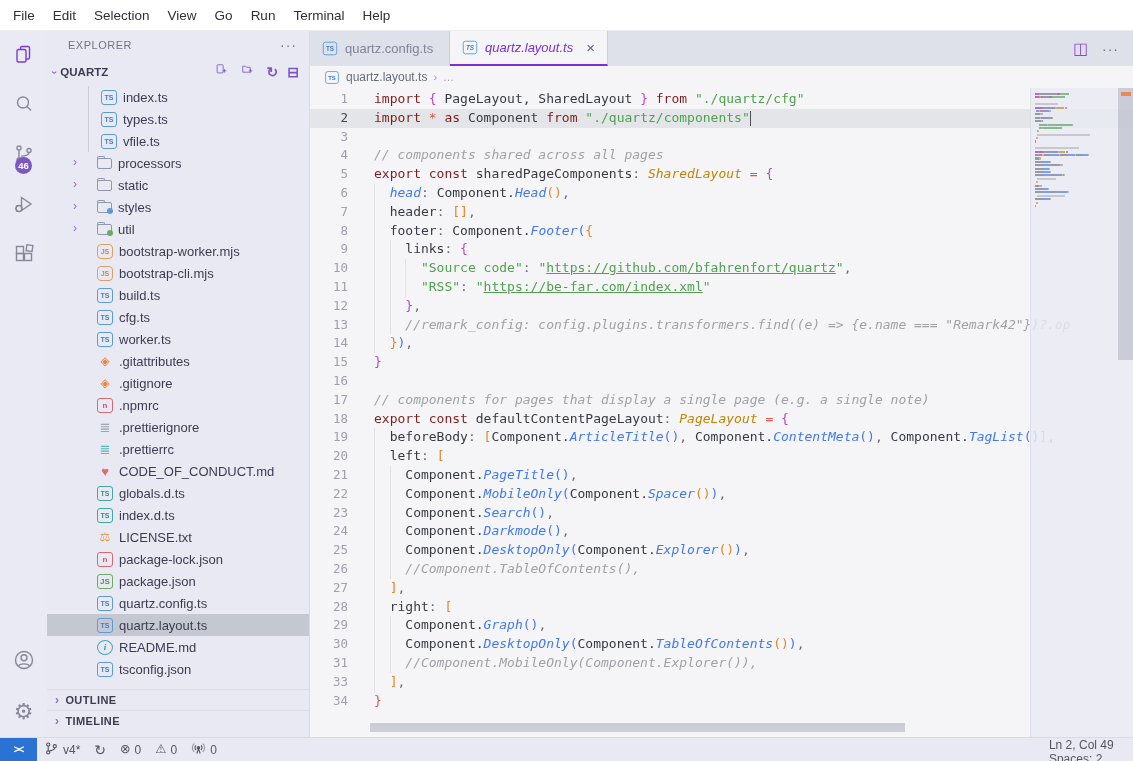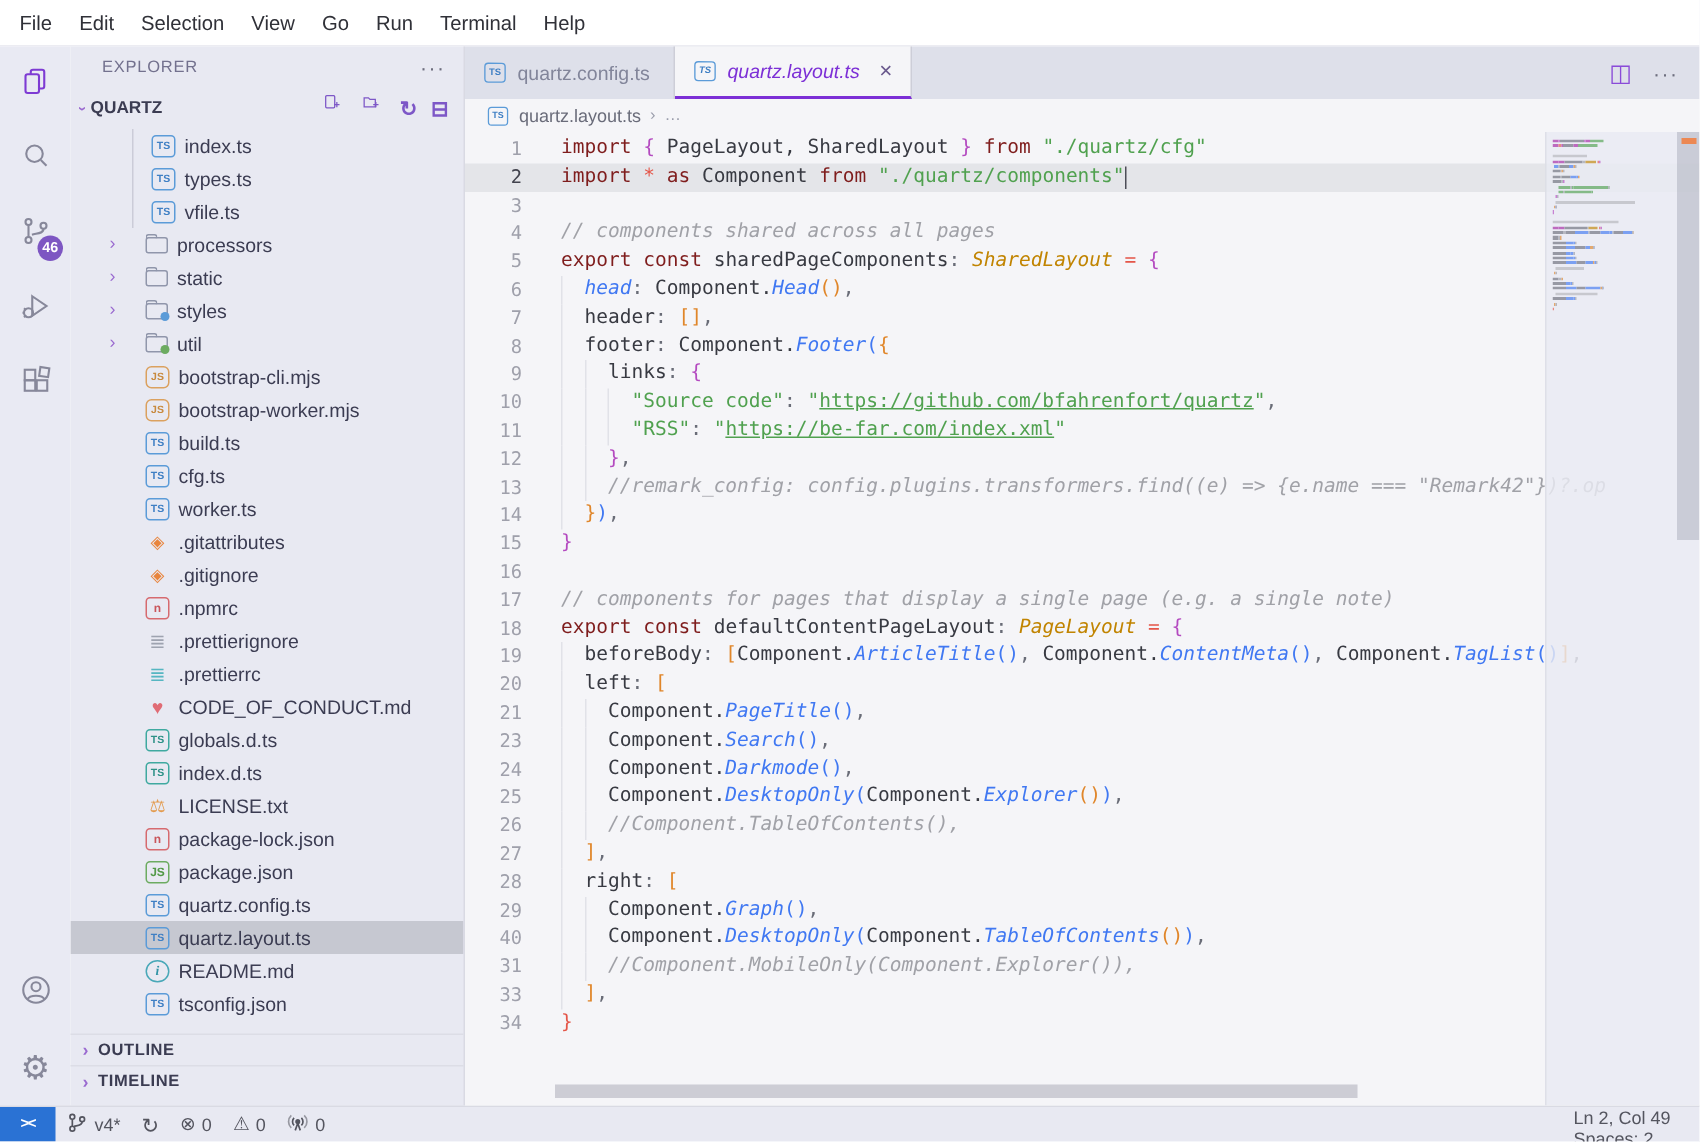--- a/index.html
+++ b/index.html
@@ -12,21 +12,21 @@
   .menu-item { padding:0 9px; font-size:13.5px; color:#303138; cursor:default; }
 
   
   #main { flex:1 1 auto; display:flex; min-height:0; }
 
   
   #activitybar { width:47px; background:#e9eaf3; display:flex; flex-direction:column; align-items:center; flex:0 0 auto; }
   .act-item { width:47px; height:50px; display:flex; align-items:center; justify-content:center; position:relative; }
   .act-item svg { stroke:#87889a; fill:none; stroke-width:1.4; }
   .act-item.active svg { stroke:#7e3bd3; }
-  .act-badge { position:absolute; right:5px; bottom:7px; min-width:17px; height:17px; border-radius:9px; background:#7d56c2; color:#fff; font-size:9.5px; font-weight:bold; display:flex; align-items:center; justify-content:center; padding:0 2px; }
+  .act-badge { position:absolute; right:15px; bottom:7px; min-width:17px; height:17px; border-radius:9px; background:#7d56c2; color:#fff; font-size:9.5px; font-weight:bold; display:flex; align-items:center; justify-content:center; padding:0 2px; }
   .act-spacer { flex:1 1 auto; }
   .glyph-gear { font-size:22px; color:#87889a; line-height:1; }
 
   
   #sidebar { width:263px; background:#e8e9f2; border-right:1px solid #d9dae3; display:flex; flex-direction:column; flex:0 0 auto; font-size:13px; color:#3b3c52; }
   #sb-head { height:27px; display:flex; align-items:center; padding:0 12px 0 21px; }
   #sb-title { font-size:11px; letter-spacing:.5px; color:#73718e; }
   .dots { margin-left:auto; color:#6d6e7e; font-size:14px; letter-spacing:1px; cursor:pointer; }
   #sb-section { height:28px; display:flex; align-items:center; padding:0 10px 0 6px; font-weight:bold; font-size:11.5px; color:#3b3c52; }
   #sb-section .chv { color:#9a6ad0; font-size:10px; margin-right:4px; transform:rotate(90deg); display:inline-block; }
@@ -240,25 +240,25 @@
             <span class="fold f-styles"></span>
             <span class="lbl">styles</span>
           </div>
           <div class="row">
             <span class="chv">›</span>
             <span class="fold f-util"></span>
             <span class="lbl">util</span>
           </div>
           <div class="row">
             <span class="fic i-js">JS</span>
+            <span class="lbl">bootstrap-worker.mjs</span>
+          </div>
+          <div class="row">
+            <span class="fic i-js">JS</span>
             <span class="lbl">bootstrap-cli.mjs</span>
-          </div>
-          <div class="row">
-            <span class="fic i-js">JS</span>
-            <span class="lbl">bootstrap-worker.mjs</span>
           </div>
           <div class="row">
             <span class="fic i-ts">TS</span>
             <span class="lbl">build.ts</span>
           </div>
           <div class="row">
             <span class="fic i-ts">TS</span>
             <span class="lbl">cfg.ts</span>
           </div>
           <div class="row">
@@ -442,20 +442,24 @@
             </div>
             <div class="cl">
               <span class="ln">20</span>
               <span class="lc"><span class="gd" style="left: 26px;"></span><span class="tk-t">  left</span><span class="tk-pn">: </span><span class="tk-b2">[</span></span>
             </div>
             <div class="cl">
               <span class="ln">21</span>
               <span class="lc"><span class="gd" style="left: 26px;"></span><span class="gd" style="left: 41.66px;"></span><span class="tk-t">    Component.</span><span class="tk-fi">PageTitle</span><span class="tk-b3">()</span><span class="tk-pn">,</span></span>
             </div>
             <div class="cl">
+              <span class="ln">22</span>
+              <span class="lc"><span class="gd" style="left: 26px;"></span><span class="gd" style="left: 41.66px;"></span><span class="tk-t">    Component.</span><span class="tk-fi">MobileOnly</span><span class="tk-b3">(</span><span class="tk-t">Component.</span><span class="tk-fi">Spacer</span><span class="tk-b2">()</span><span class="tk-b3">)</span><span class="tk-pn">,</span></span>
+            </div>
+            <div class="cl">
               <span class="ln">23</span>
               <span class="lc"><span class="gd" style="left: 26px;"></span><span class="gd" style="left: 41.66px;"></span><span class="tk-t">    Component.</span><span class="tk-fi">Search</span><span class="tk-b3">()</span><span class="tk-pn">,</span></span>
             </div>
             <div class="cl">
               <span class="ln">24</span>
               <span class="lc"><span class="gd" style="left: 26px;"></span><span class="gd" style="left: 41.66px;"></span><span class="tk-t">    Component.</span><span class="tk-fi">Darkmode</span><span class="tk-b3">()</span><span class="tk-pn">,</span></span>
             </div>
             <div class="cl">
               <span class="ln">25</span>
               <span class="lc"><span class="gd" style="left: 26px;"></span><span class="gd" style="left: 41.66px;"></span><span class="tk-t">    Component.</span><span class="tk-fi">DesktopOnly</span><span class="tk-b3">(</span><span class="tk-t">Component.</span><span class="tk-fi">Explorer</span><span class="tk-b2">()</span><span class="tk-b3">)</span><span class="tk-pn">,</span></span>
@@ -470,21 +474,21 @@
             </div>
             <div class="cl">
               <span class="ln">28</span>
               <span class="lc"><span class="gd" style="left: 26px;"></span><span class="tk-t">  right</span><span class="tk-pn">: </span><span class="tk-b2">[</span></span>
             </div>
             <div class="cl">
               <span class="ln">29</span>
               <span class="lc"><span class="gd" style="left: 26px;"></span><span class="gd" style="left: 41.66px;"></span><span class="tk-t">    Component.</span><span class="tk-fi">Graph</span><span class="tk-b3">()</span><span class="tk-pn">,</span></span>
             </div>
             <div class="cl">
-              <span class="ln">40</span>
+              <span class="ln">30</span>
               <span class="lc"><span class="gd" style="left: 26px;"></span><span class="gd" style="left: 41.66px;"></span><span class="tk-t">    Component.</span><span class="tk-fi">DesktopOnly</span><span class="tk-b3">(</span><span class="tk-t">Component.</span><span class="tk-fi">TableOfContents</span><span class="tk-b2">()</span><span class="tk-b3">)</span><span class="tk-pn">,</span></span>
             </div>
             <div class="cl">
               <span class="ln">31</span>
               <span class="lc"><span class="gd" style="left: 26px;"></span><span class="gd" style="left: 41.66px;"></span><span class="tk-t">    </span><span class="tk-c">//Component.MobileOnly(Component.Explorer()),</span></span>
             </div>
             <div class="cl">
               <span class="ln">33</span>
               <span class="lc"><span class="gd" style="left: 26px;"></span><span class="tk-t">  </span><span class="tk-b2">]</span><span class="tk-pn">,</span></span>
             </div>

